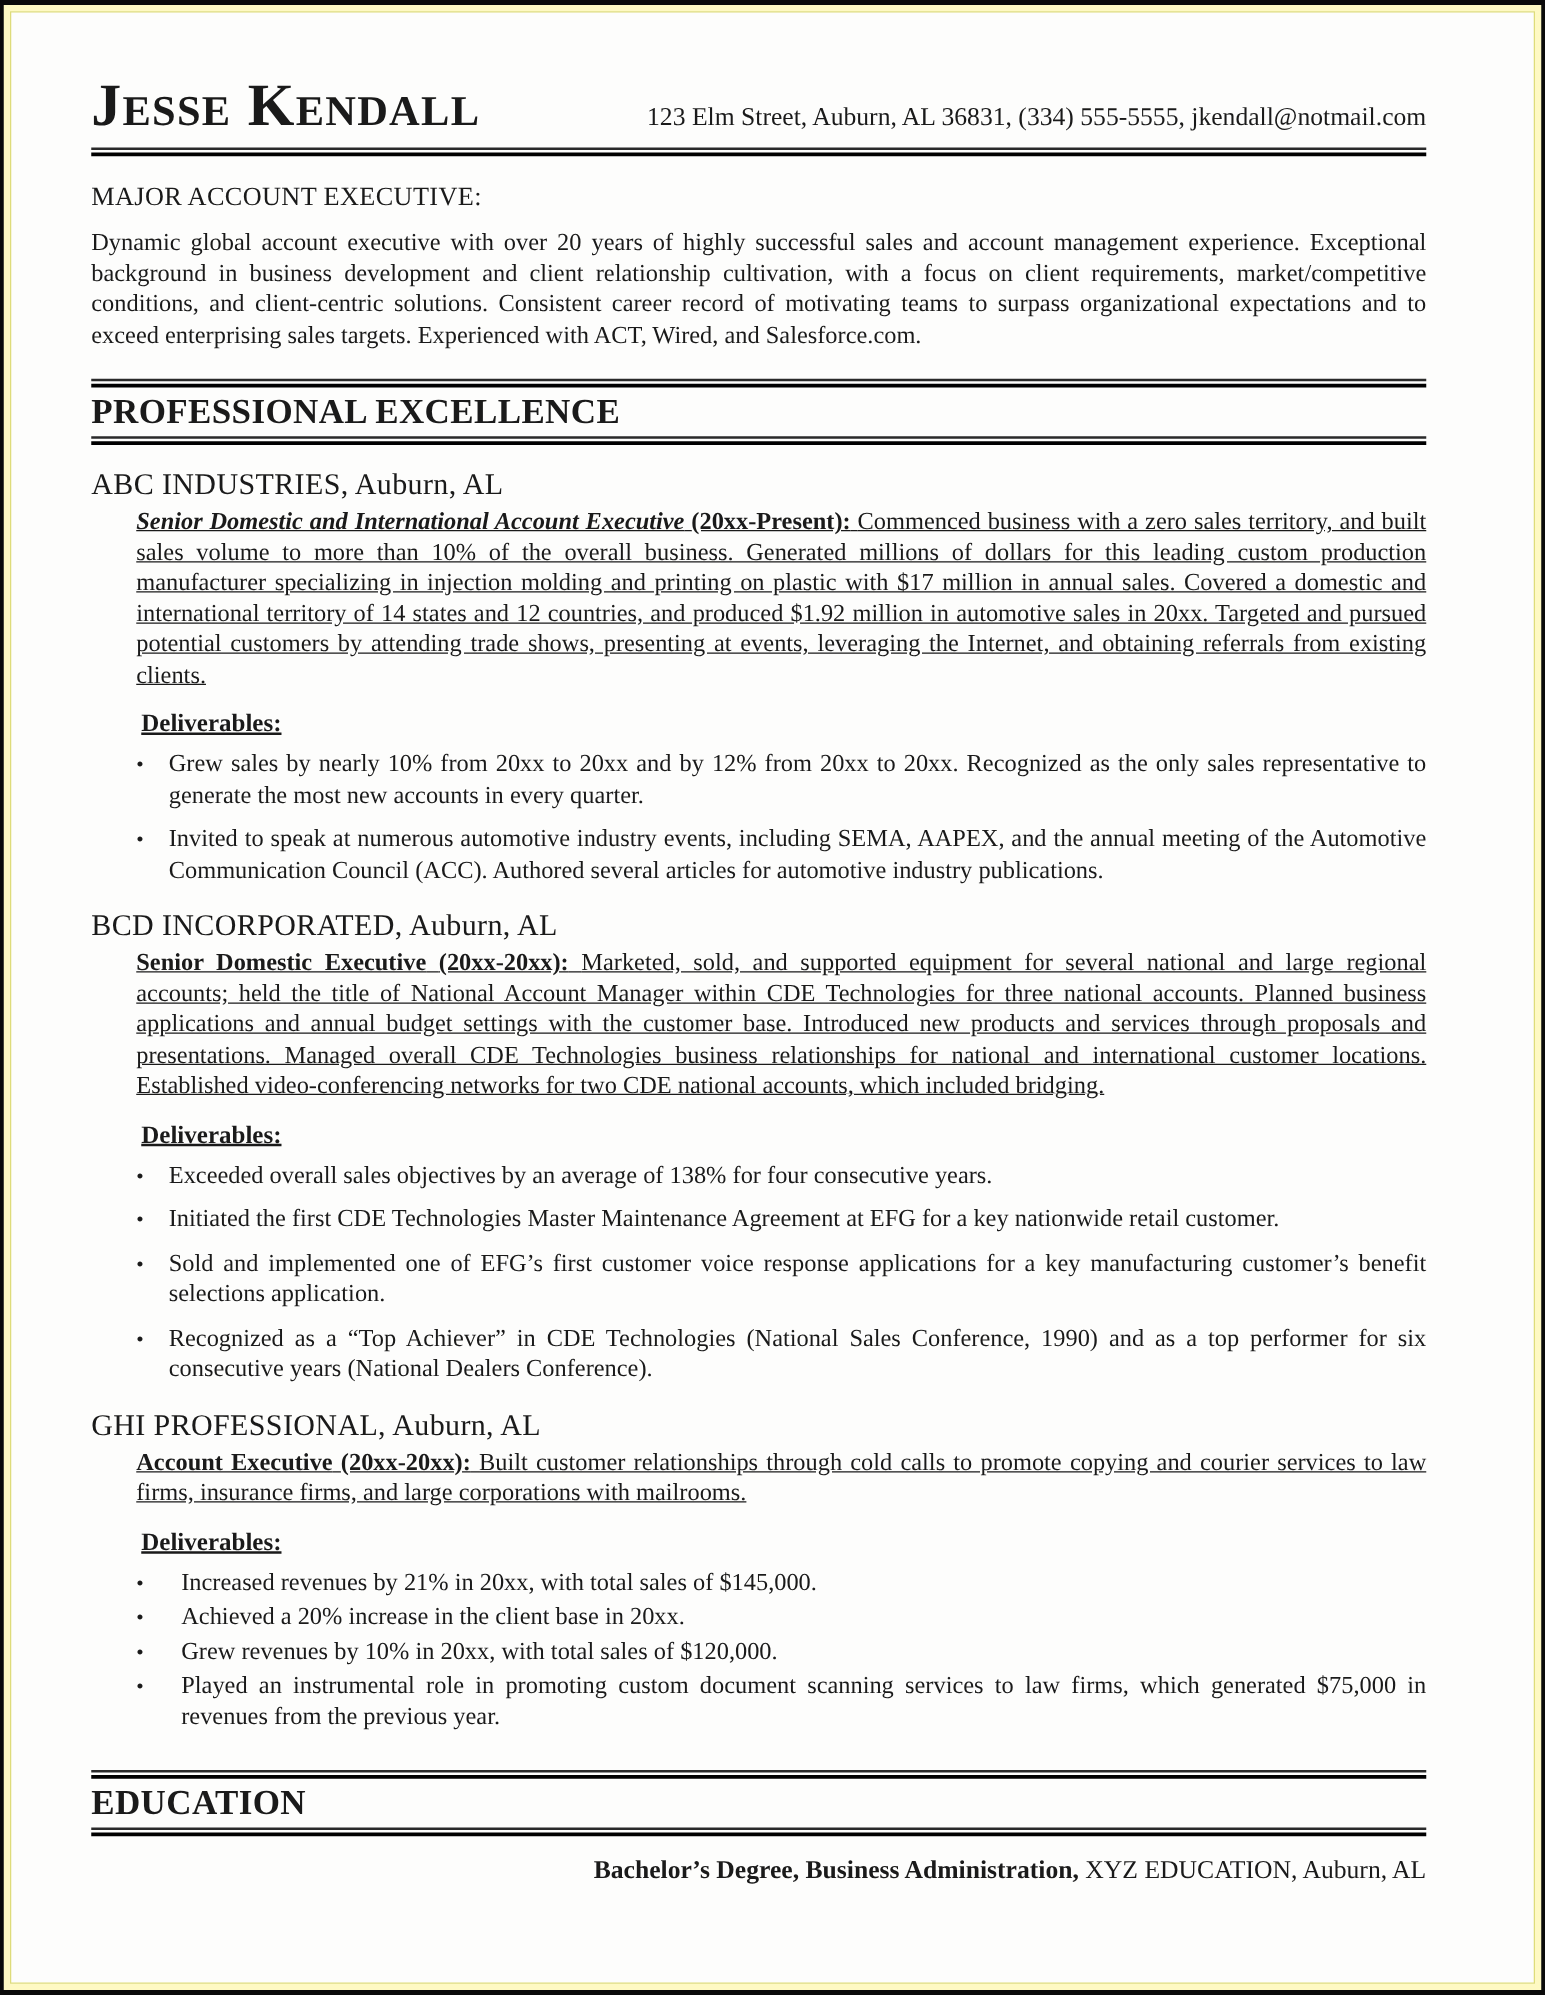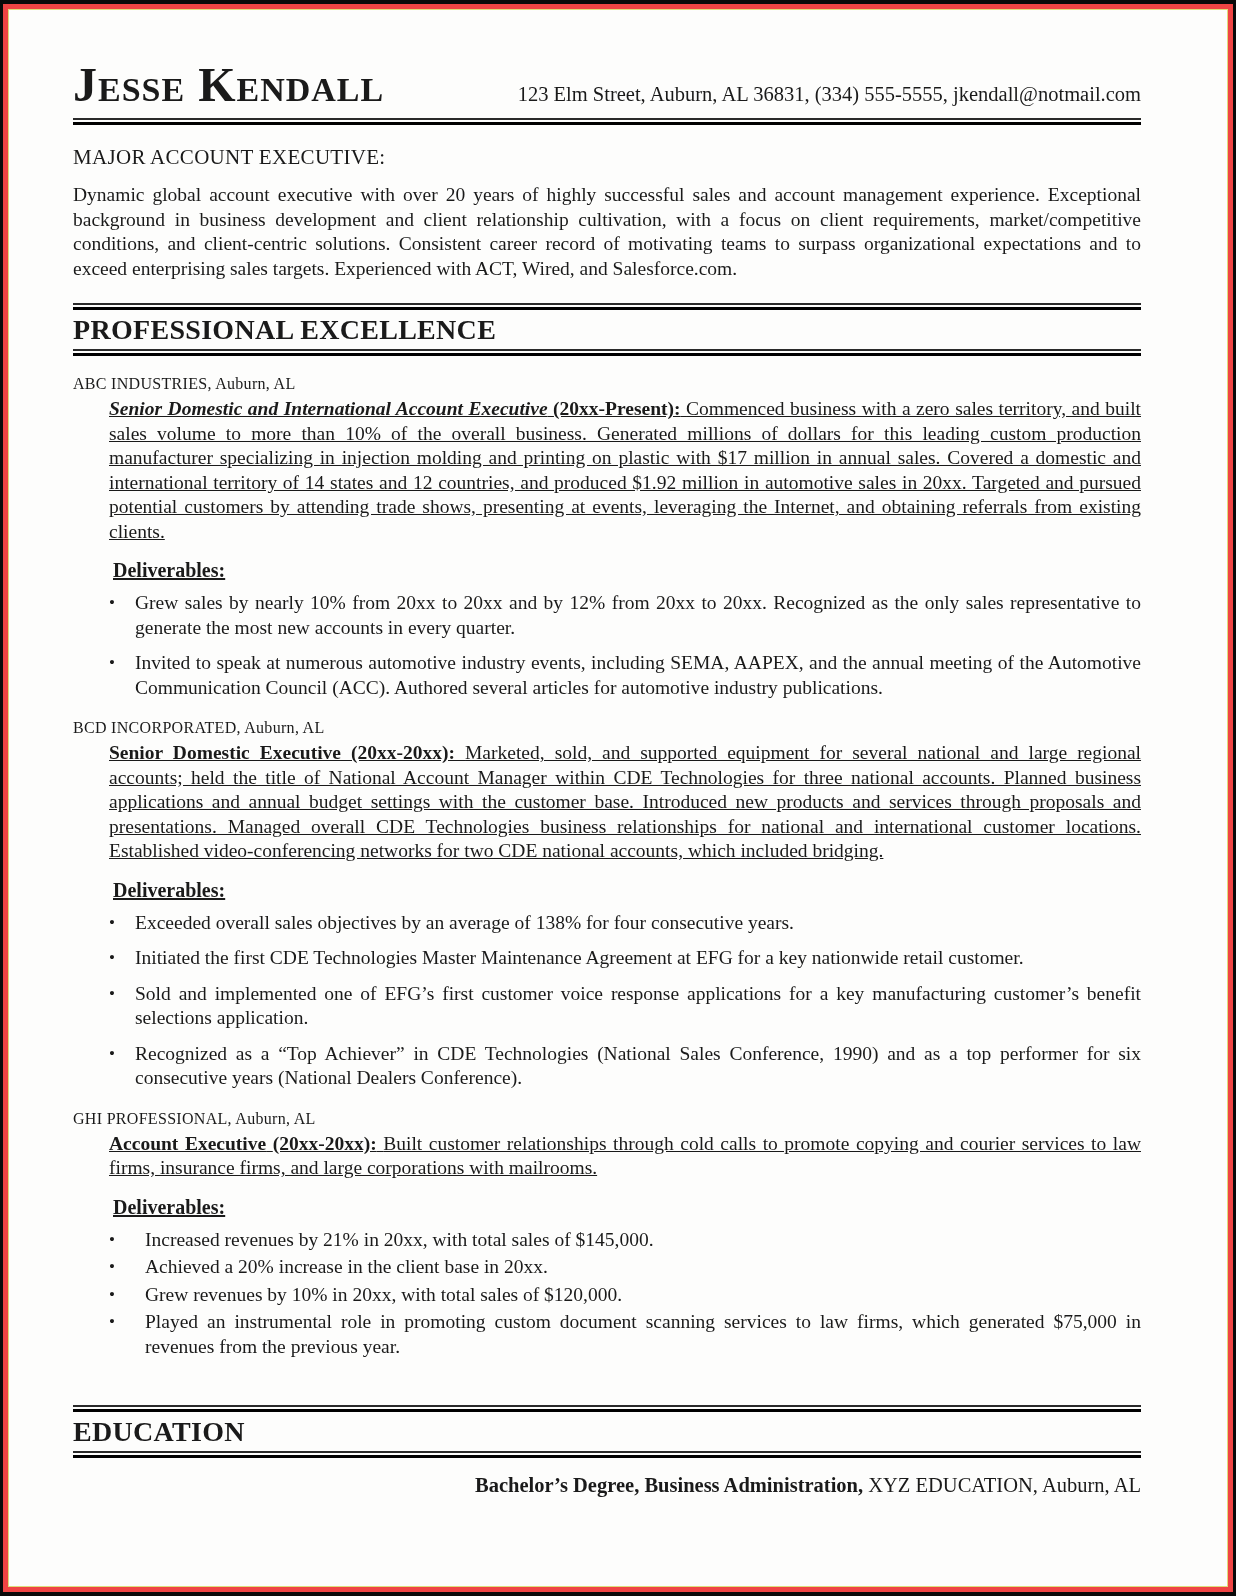--- a/index.html
+++ b/index.html
@@ -10,21 +10,21 @@
     background: #ffffff;
   }
   .frame-outer {
     width: 1236px; height: 1596px;
     background: #0a0a0a;
     padding: 4px 3px;
     box-sizing: border-box;
   }
   .frame-yellow {
     width: 100%; height: 100%;
-    background: #ef4444;
+    background: #fef9c3;
     padding: 5px;
     box-sizing: border-box;
   }
   .page {
     width: 100%; height: 100%;
     background: #fdfdfc;
     border: 1px solid #dedc7a;
     box-sizing: border-box;
     padding: 50px 86px 28px 64px;
     overflow: hidden;
@@ -70,25 +70,25 @@
   }
 
   
   .sec { margin-top: 22px; }
   .sec-title {
     font-size: 28px;
     font-weight: bold;
     letter-spacing: 0.3px;
     padding: 4px 0 3px 0;
   }
-  .sec-edu { margin-top: 46px; }
+  .sec-edu { margin-top: 30px; }
 
   
   .company {
-    font-size: 16px;
+    font-size: 24px;
     margin-top: 19px;
     letter-spacing: 0.3px;
   }
   .entry-desc { margin: 4px 0 0 36px; text-decoration: underline; }
   .role { font-weight: bold; }
   .italic { font-style: italic; }
   .deliv {
     margin: 15px 0 9px 40px;
     font-size: 20px;
     font-weight: bold;

